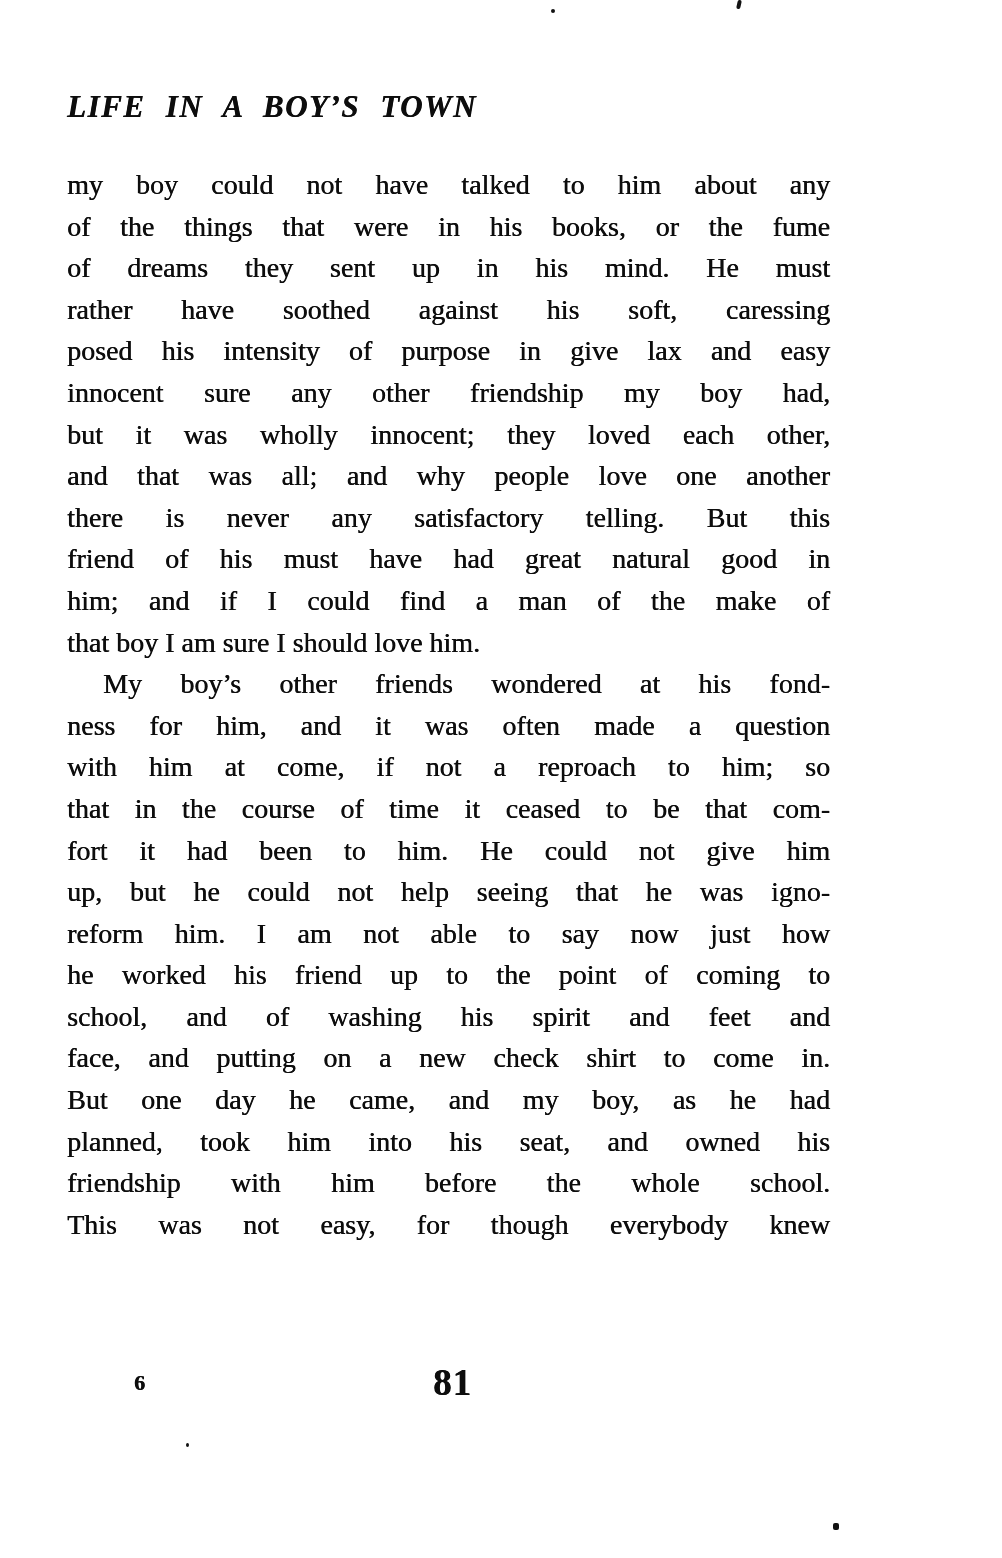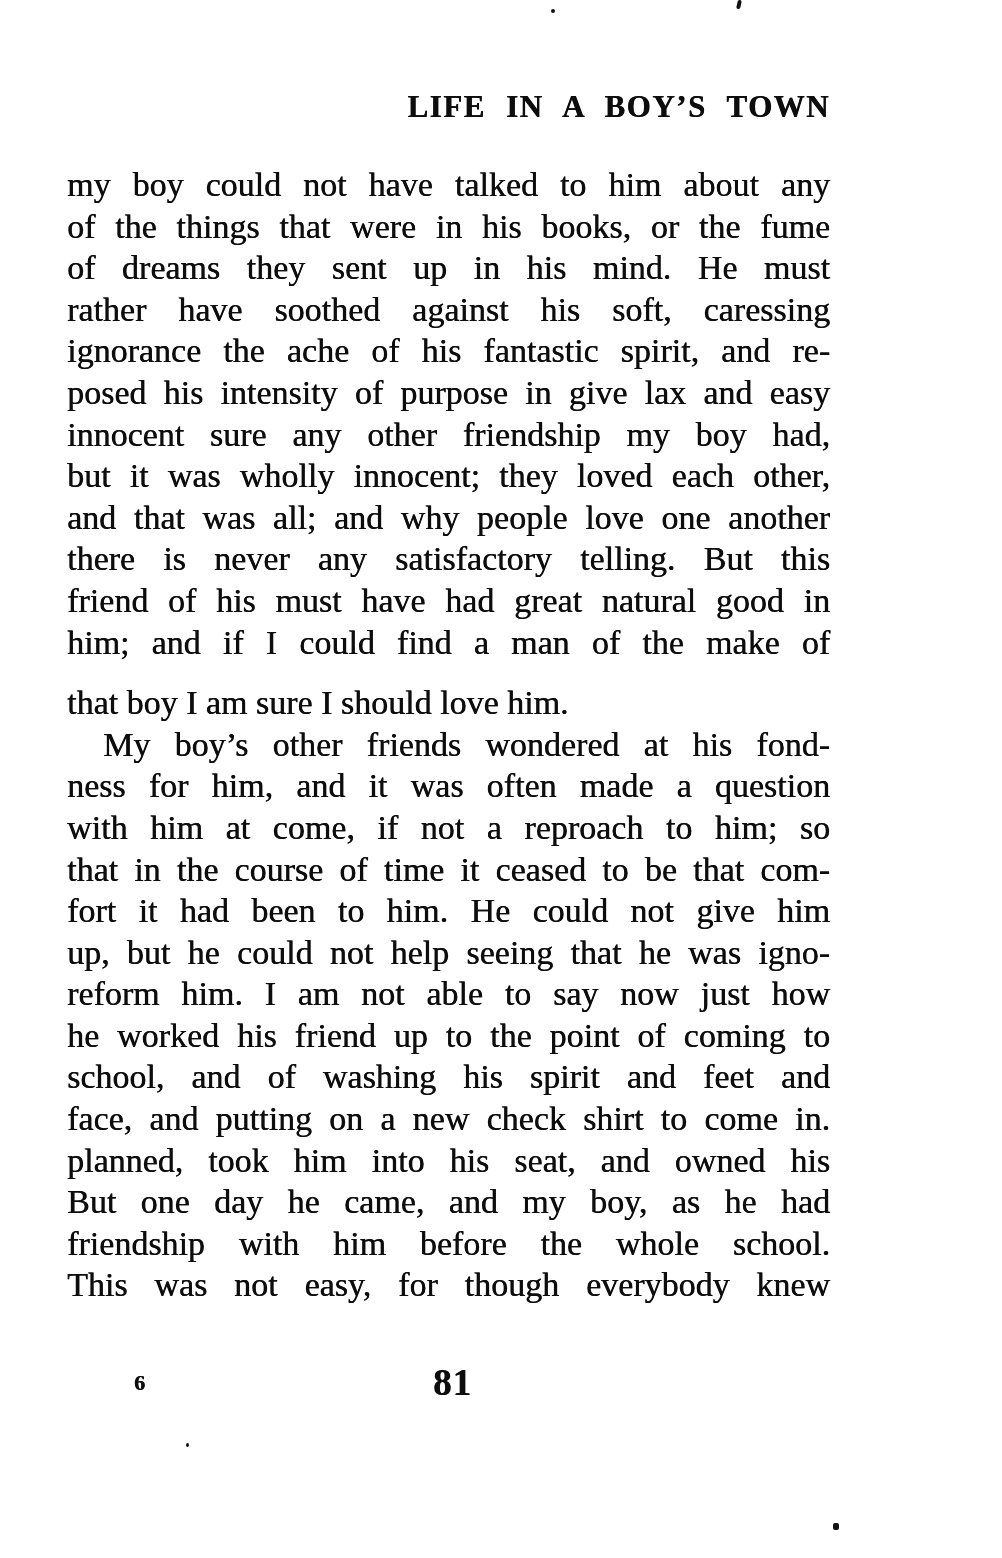--- a/index.html
+++ b/index.html
@@ -14,47 +14,47 @@
     background: #ffffff;
     color: #0d0d0d;
     font-family: "Liberation Serif", "DejaVu Serif", serif;
     overflow: hidden;
   }
   .running-head {
     position: absolute;
     top: 90px;
     left: 67px;
     width: 763px;
-    text-align: right;
+    text-align: left;
     font-weight: bold;
     font-size: 31px;
     line-height: 34px;
     letter-spacing: 1.5px;
     word-spacing: 11px;
     white-space: nowrap;
     text-shadow: 0.4px 0 0 currentColor;
+    font-style: italic;
   }
   .text-block {
     position: absolute;
     top: 164px;
     left: 67px;
     width: 763px;
   }
   .line {
     height: 41.6px;
     line-height: 41.6px;
-    font-size: 34px;
+    font-size: 28px;
     text-align: justify;
     text-align-last: justify;
     white-space: normal;
     text-shadow: 0.45px 0 0 currentColor;
   }
   .line.para-end {
     text-align-last: left;
-    margin-top: 19px;
   }
   .line.indent {
     text-indent: 36px;
   }
   .footer-signature {
     position: absolute;
     top: 1372px;
     left: 134px;
     font-size: 22px;
     font-weight: bold;
@@ -88,41 +88,40 @@
 
 <div class="page">
 
   <div class="running-head">LIFE IN A BOY’S TOWN</div>
 
   <div class="text-block">
     <div class="line">my boy could not have talked to him about any</div>
     <div class="line">of the things that were in his books, or the fume</div>
     <div class="line">of dreams they sent up in his mind.  He must</div>
     <div class="line">rather have soothed against his soft, caressing</div>
-    <div class="line">ignorance the ache of his fantastic spirit, and re-</div>
     <div class="line">posed his intensity of purpose in give lax and easy</div>
     <div class="line">innocent sure any other friendship my boy had,</div>
     <div class="line">but it was wholly innocent; they loved each other,</div>
     <div class="line">and that was all; and why people love one another</div>
     <div class="line">there is never any satisfactory telling.  But this</div>
     <div class="line">friend of his must have had great natural good in</div>
     <div class="line">him; and if I could find a man of the make of</div>
     <div class="line para-end">that boy I am sure I should love him.</div>
     <div class="line indent">My boy’s other friends wondered at his fond-</div>
     <div class="line">ness for him, and it was often made a question</div>
     <div class="line">with him at come, if not a reproach to him; so</div>
     <div class="line">that in the course of time it ceased to be that com-</div>
     <div class="line">fort it had been to him.  He could not give him</div>
     <div class="line">up, but he could not help seeing that he was igno-</div>
     <div class="line">reform him.  I am not able to say now just how</div>
     <div class="line">he worked his friend up to the point of coming to</div>
     <div class="line">school, and of washing his spirit and feet and</div>
     <div class="line">face, and putting on a new check shirt to come in.</div>
+    <div class="line">But one day he came, and my boy, as he had</div>
     <div class="line">planned, took him into his seat, and owned his</div>
-    <div class="line">But one day he came, and my boy, as he had</div>
     <div class="line">friendship with him before the whole school.</div>
     <div class="line">This was not easy, for though everybody knew</div>
   </div>
 
   <div class="footer-signature">6</div>
 
   <div class="footer-page-number">81</div>
 
   <div class="speck speck-1"></div>
   <div class="speck speck-2"></div>

